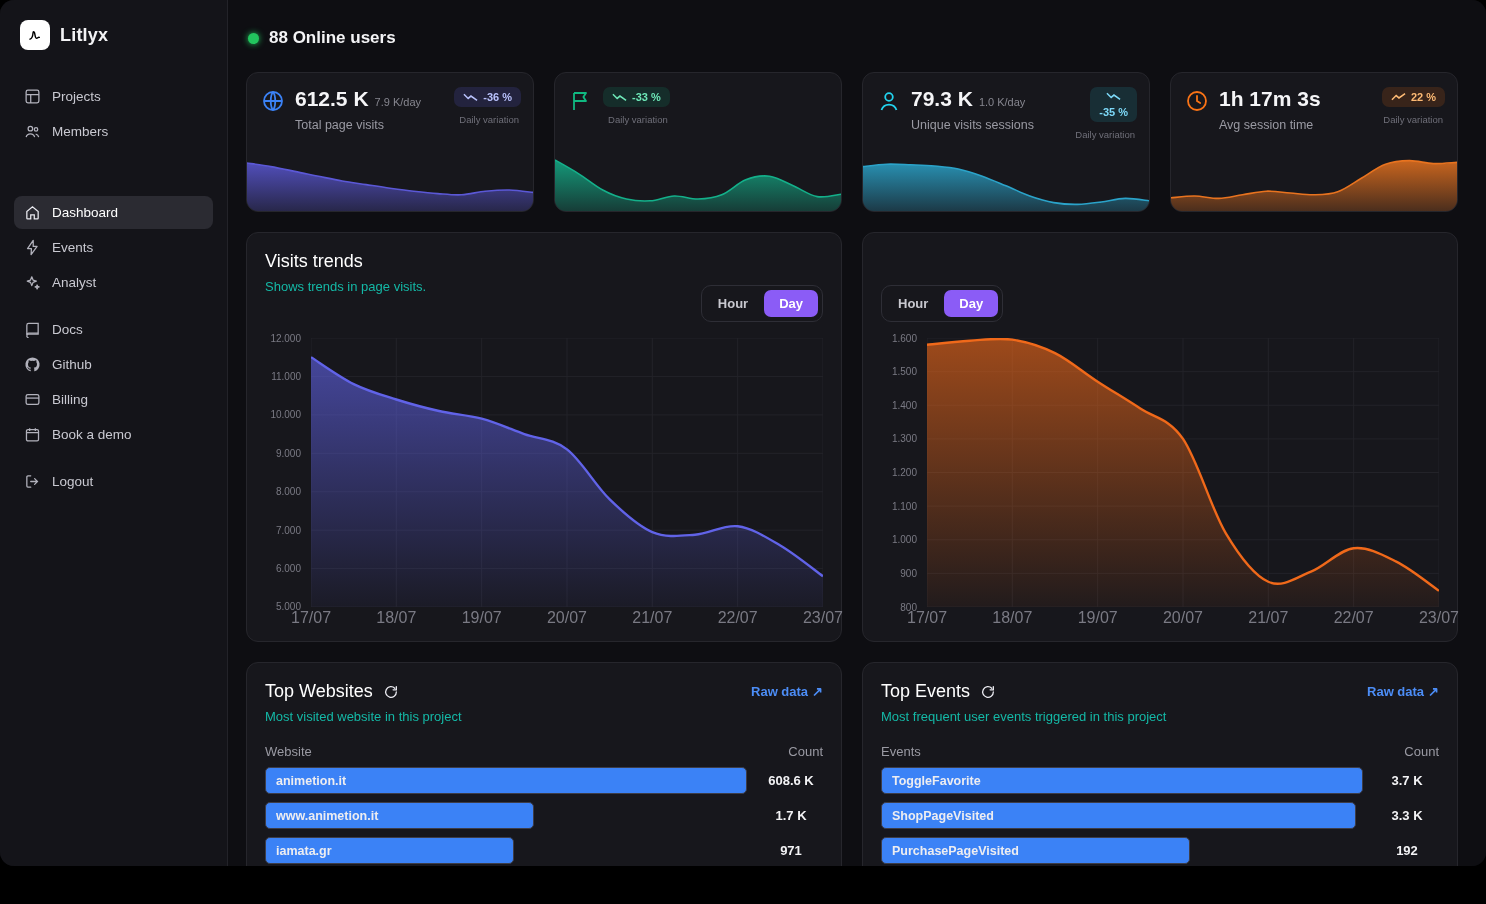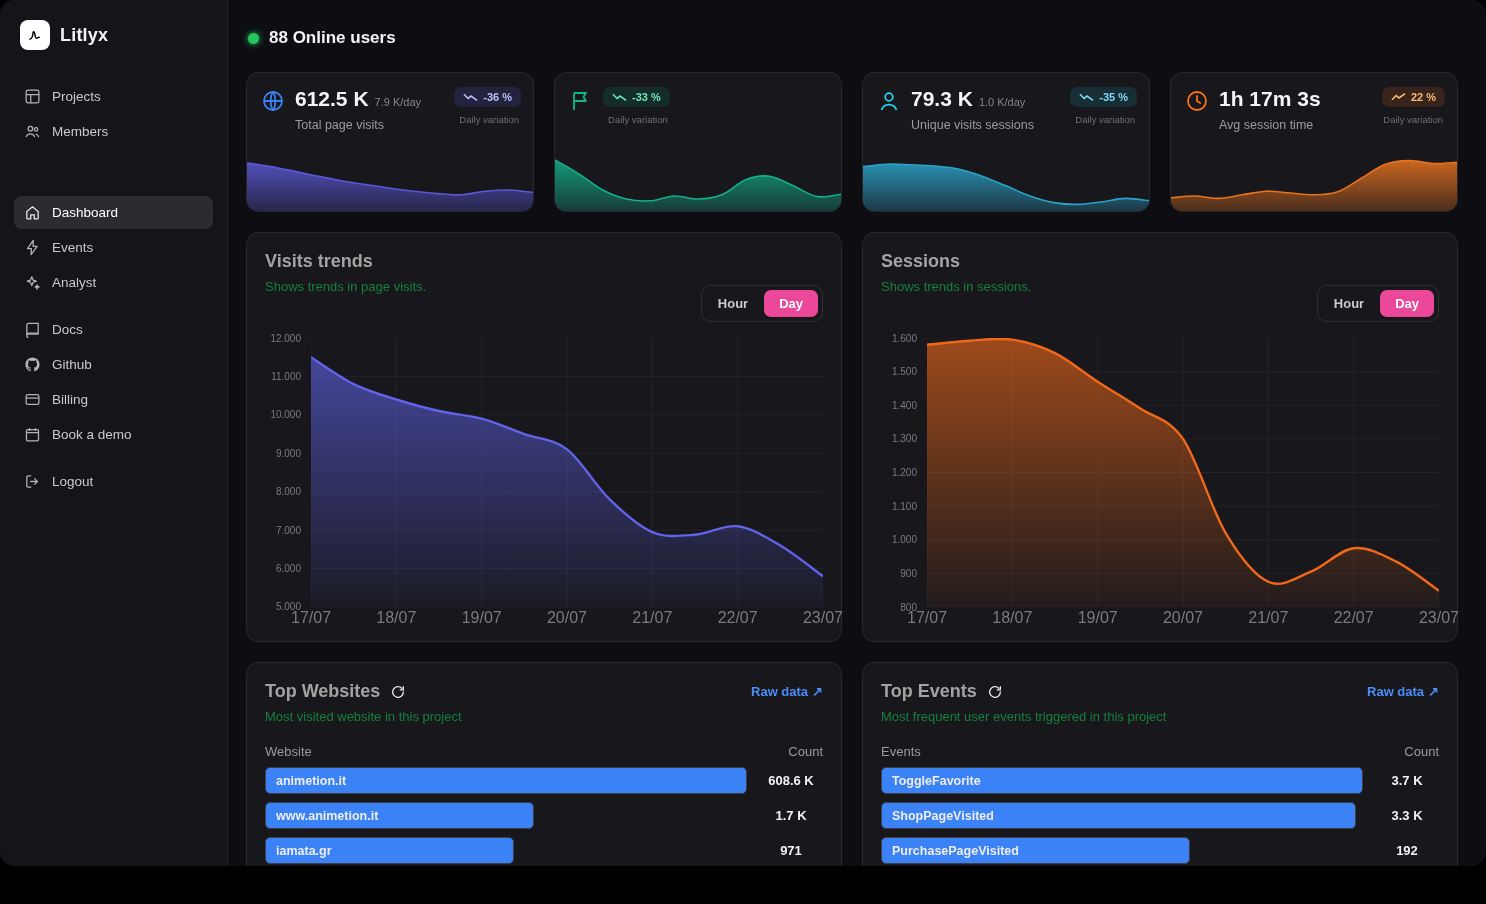--- a/index.html
+++ b/index.html
@@ -39,25 +39,25 @@
   .stat-right{display:flex;flex-direction:column;align-items:flex-end;flex-shrink:0;}
   .badge{display:flex;align-items:center;gap:5px;font-size:11px;font-weight:bold;padding:4px 9px;border-radius:7px;white-space:nowrap;}
   .badge svg{width:15px;height:10px;}
   .variation{color:#6f6f79;font-size:9.5px;margin-top:7px;margin-right:2px;}
   svg.spark{position:absolute;left:0;right:0;bottom:0;width:100%;height:60px;display:block;}
 
   
   .charts-row{display:grid;grid-template-columns:1fr 1fr;gap:20px;margin-top:20px;}
   .chart-card{height:410px;background:#17171c;border:1px solid #26262c;border-radius:12px;padding:18px 18px 14px 18px;display:flex;flex-direction:column;}
   .chart-head{display:flex;justify-content:space-between;align-items:flex-start;}
-  .card-title{color:#a3a3a3;font-size:18px;font-weight:bold;}
-  .card-sub{color:#15803d;font-size:13px;margin-top:7px;}
+  .card-title{color:#ffffff;font-size:18px;font-weight:normal;}
+  .card-sub{color:#14b8a6;font-size:13px;margin-top:7px;}
   .toggle{display:flex;align-items:center;gap:4px;border:1px solid #2e2e36;border-radius:10px;padding:4px;margin-top:34px;}
   .tog{color:#c8c8cf;font-size:13px;font-weight:bold;padding:6px 12px;border-radius:7px;cursor:pointer;}
-  .tog.active{background:#ec4899;color:#fff;padding:6px 15px;}
+  .tog.active{background:#8b5cf6;color:#fff;padding:6px 15px;}
   .chart-grid{flex:1;display:grid;grid-template-columns:46px 1fr;grid-template-rows:1fr 20px;margin-top:16px;min-height:0;}
   .ylabels{display:flex;flex-direction:column;justify-content:space-between;align-items:flex-end;padding-right:10px;font-size:10px;color:#7a7a84;}
   .ylabels span{height:0;display:flex;align-items:center;}
   .plot{position:relative;}
   .plot svg{position:absolute;inset:0;width:100%;height:100%;}
   .xlabels{display:flex;justify-content:space-between;align-items:flex-end;font-size:16px;color:#7a7a84;padding-top:8px;}
   .xlabels span{width:0;display:flex;justify-content:center;white-space:nowrap;}
 
   
   .tables-row{display:grid;grid-template-columns:1fr 1fr;gap:20px;margin-top:20px;}
@@ -267,21 +267,21 @@
                 <path d="M4.5 21c1.3-4 5-5.4 7.5-5.4s6.2 1.4 7.5 5.4"></path>
               </svg></span>
           <div class="stat-mid">
             <div class="stat-value-row">
               <span class="stat-value">79.3 K</span>
               <span class="stat-rate">1.0 K/day</span>
             </div>
             <div class="stat-label">Unique visits sessions</div>
           </div>
           <div class="stat-right">
-            <span class="badge" style="background: rgba(34, 211, 238, 0.12); color: rgb(125, 217, 248);">
+            <span class="badge" style="background: rgba(34, 211, 238, 0.12); color: rgb(125, 217, 248); flex-direction: column;">
               <svg viewBox="0 0 16 10" fill="none" stroke="currentColor" stroke-width="1.6">
                   <polyline points="1,2 5.5,6.5 8.5,4 15,8.5"></polyline>
                 </svg>
               <span>-35 %</span>
             </span>
             <span class="variation">Daily variation</span>
           </div>
         </div>
         <svg class="spark" preserveAspectRatio="none" viewBox="0 0 100 40">
             <defs>
@@ -390,24 +390,20 @@
               <span>20/07</span>
               <span>21/07</span>
               <span>22/07</span>
               <span>23/07</span>
             </div>
         </div>
       </div>
 
       <div class="chart-card">
         <div class="chart-head">
-          <div>
-            <div class="card-title">Sessions</div>
-            <div class="card-sub">Shows trends in sessions.</div>
-          </div>
           <div class="toggle">
             <span class="tog">Hour</span>
             <span class="tog active">Day</span>
           </div>
         </div>
         <div class="chart-grid">
           <div class="ylabels">
               <span>1.600</span>
               <span>1.500</span>
               <span>1.400</span>

